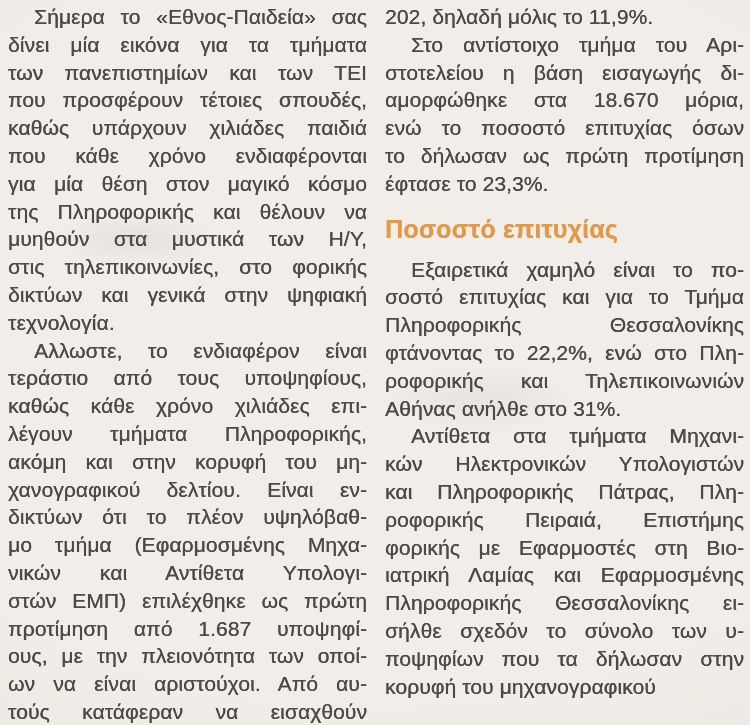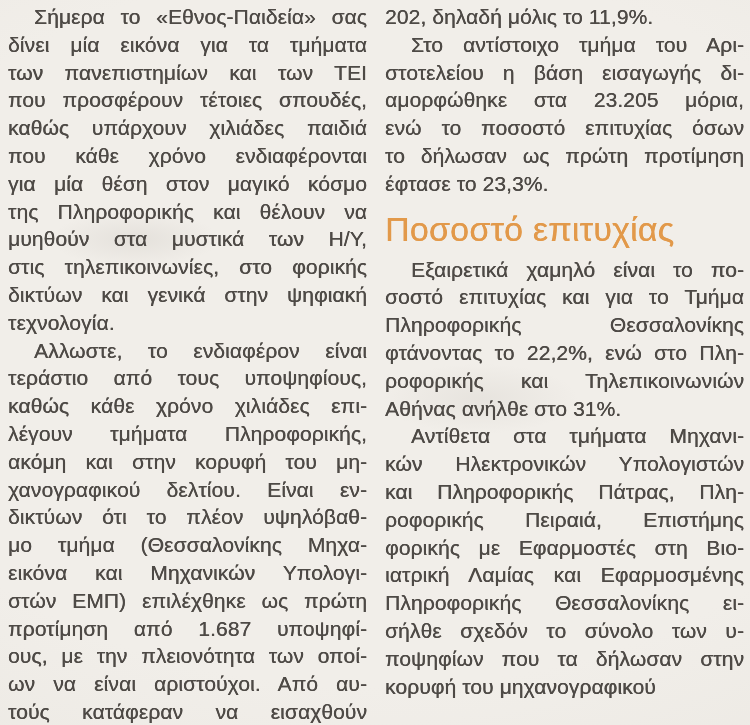--- a/index.html
+++ b/index.html
@@ -33,22 +33,22 @@
     overflow: hidden;
     color: #4e4a46;
     text-align: justify;
     text-align-last: justify;
     text-shadow: 0.3px 0 0 currentColor;
     letter-spacing: 0.1px;
   }
   .line.first { text-indent: 26px; }
   .line.last { text-align-last: left; }
   .heading {
-    font-size: 34px;
-    font-weight: 400;
+    font-size: 25px;
+    font-weight: 700;
     line-height: 30px;
     margin: 16px 0 12px 0;
     letter-spacing: 0.2px;
     text-shadow: 0.3px 0 0 currentColor;
   }
 </style>
 </head>
 <body>
 
 <div class="page">
@@ -68,37 +68,37 @@
         <div class="line last">τεχνολογία.</div>
       </div>
       <div class="para">
         <div class="line first">Αλλωστε, το ενδιαφέρον είναι</div>
         <div class="line">τεράστιο από τους υποψηφίους,</div>
         <div class="line">καθώς κάθε χρόνο χιλιάδες επι-</div>
         <div class="line">λέγουν τμήματα Πληροφορικής,</div>
         <div class="line">ακόμη και στην κορυφή του μη-</div>
         <div class="line">χανογραφικού δελτίου. Είναι εν-</div>
         <div class="line">δικτύων ότι το πλέον υψηλόβαθ-</div>
-        <div class="line">μο τμήμα (Θεσσαλονίκης Μηχα-</div>
-        <div class="line">εικόνα και Μηχανικών Υπολογι-</div>
+        <div class="line">μο τμήμα (Εφαρμοσμένης Μηχα-</div>
+        <div class="line">νικών και Αντίθετα Υπολογι-</div>
         <div class="line">στών ΕΜΠ) επιλέχθηκε ως πρώτη</div>
         <div class="line">προτίμηση από 1.687 υποψηφί-</div>
         <div class="line">ους, με την πλειονότητα των οποί-</div>
         <div class="line">ων να είναι αριστούχοι. Από αυ-</div>
         <div class="line">τούς κατάφεραν να εισαχθούν</div>
       </div>
     </div>
   <div class="col">
       <div class="para">
         <div class="line last">202, δηλαδή μόλις το 11,9%.</div>
       </div>
       <div class="para">
         <div class="line first">Στο αντίστοιχο τμήμα του Αρι-</div>
         <div class="line">στοτελείου η βάση εισαγωγής δι-</div>
-        <div class="line">αμορφώθηκε στα 23.205 μόρια,</div>
+        <div class="line">αμορφώθηκε στα 18.670 μόρια,</div>
         <div class="line">ενώ το ποσοστό επιτυχίας όσων</div>
         <div class="line">το δήλωσαν ως πρώτη προτίμηση</div>
         <div class="line last">έφτασε το 23,3%.</div>
       </div>
       <div class="heading" style="color: rgb(226, 153, 74);">Ποσοστό επιτυχίας</div>
       <div class="para">
         <div class="line first">Εξαιρετικά χαμηλό είναι το πο-</div>
         <div class="line">σοστό επιτυχίας και για το Τμήμα</div>
         <div class="line">Πληροφορικής Θεσσαλονίκης</div>
         <div class="line">φτάνοντας το 22,2%, ενώ στο Πλη-</div>

